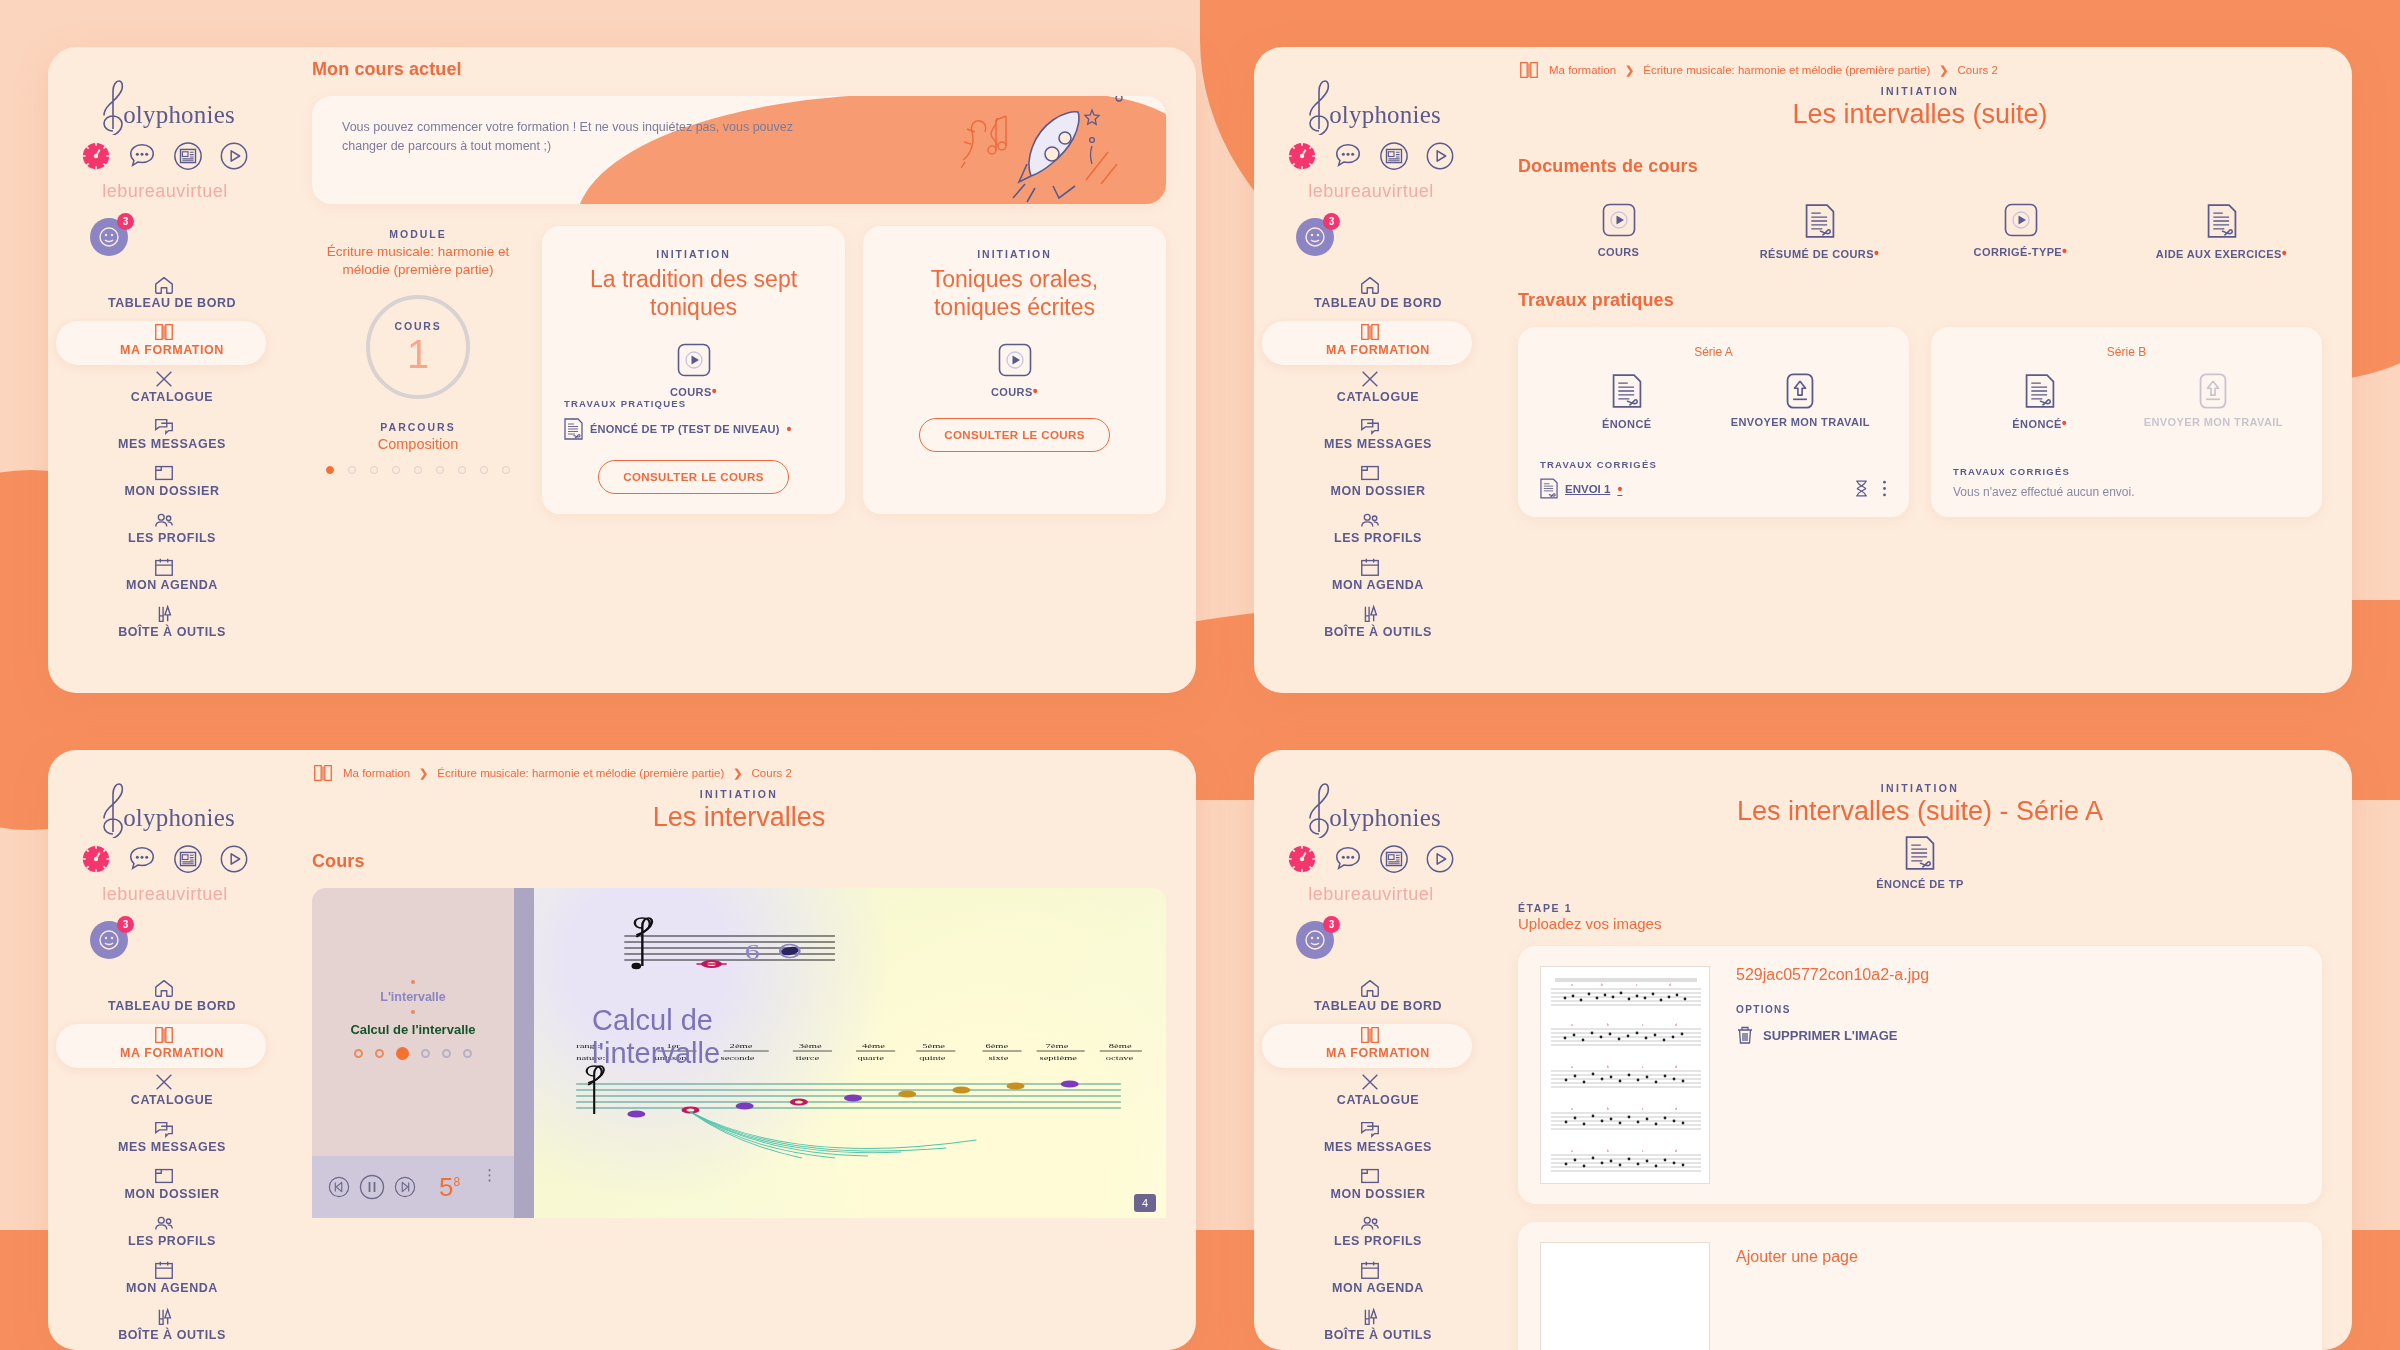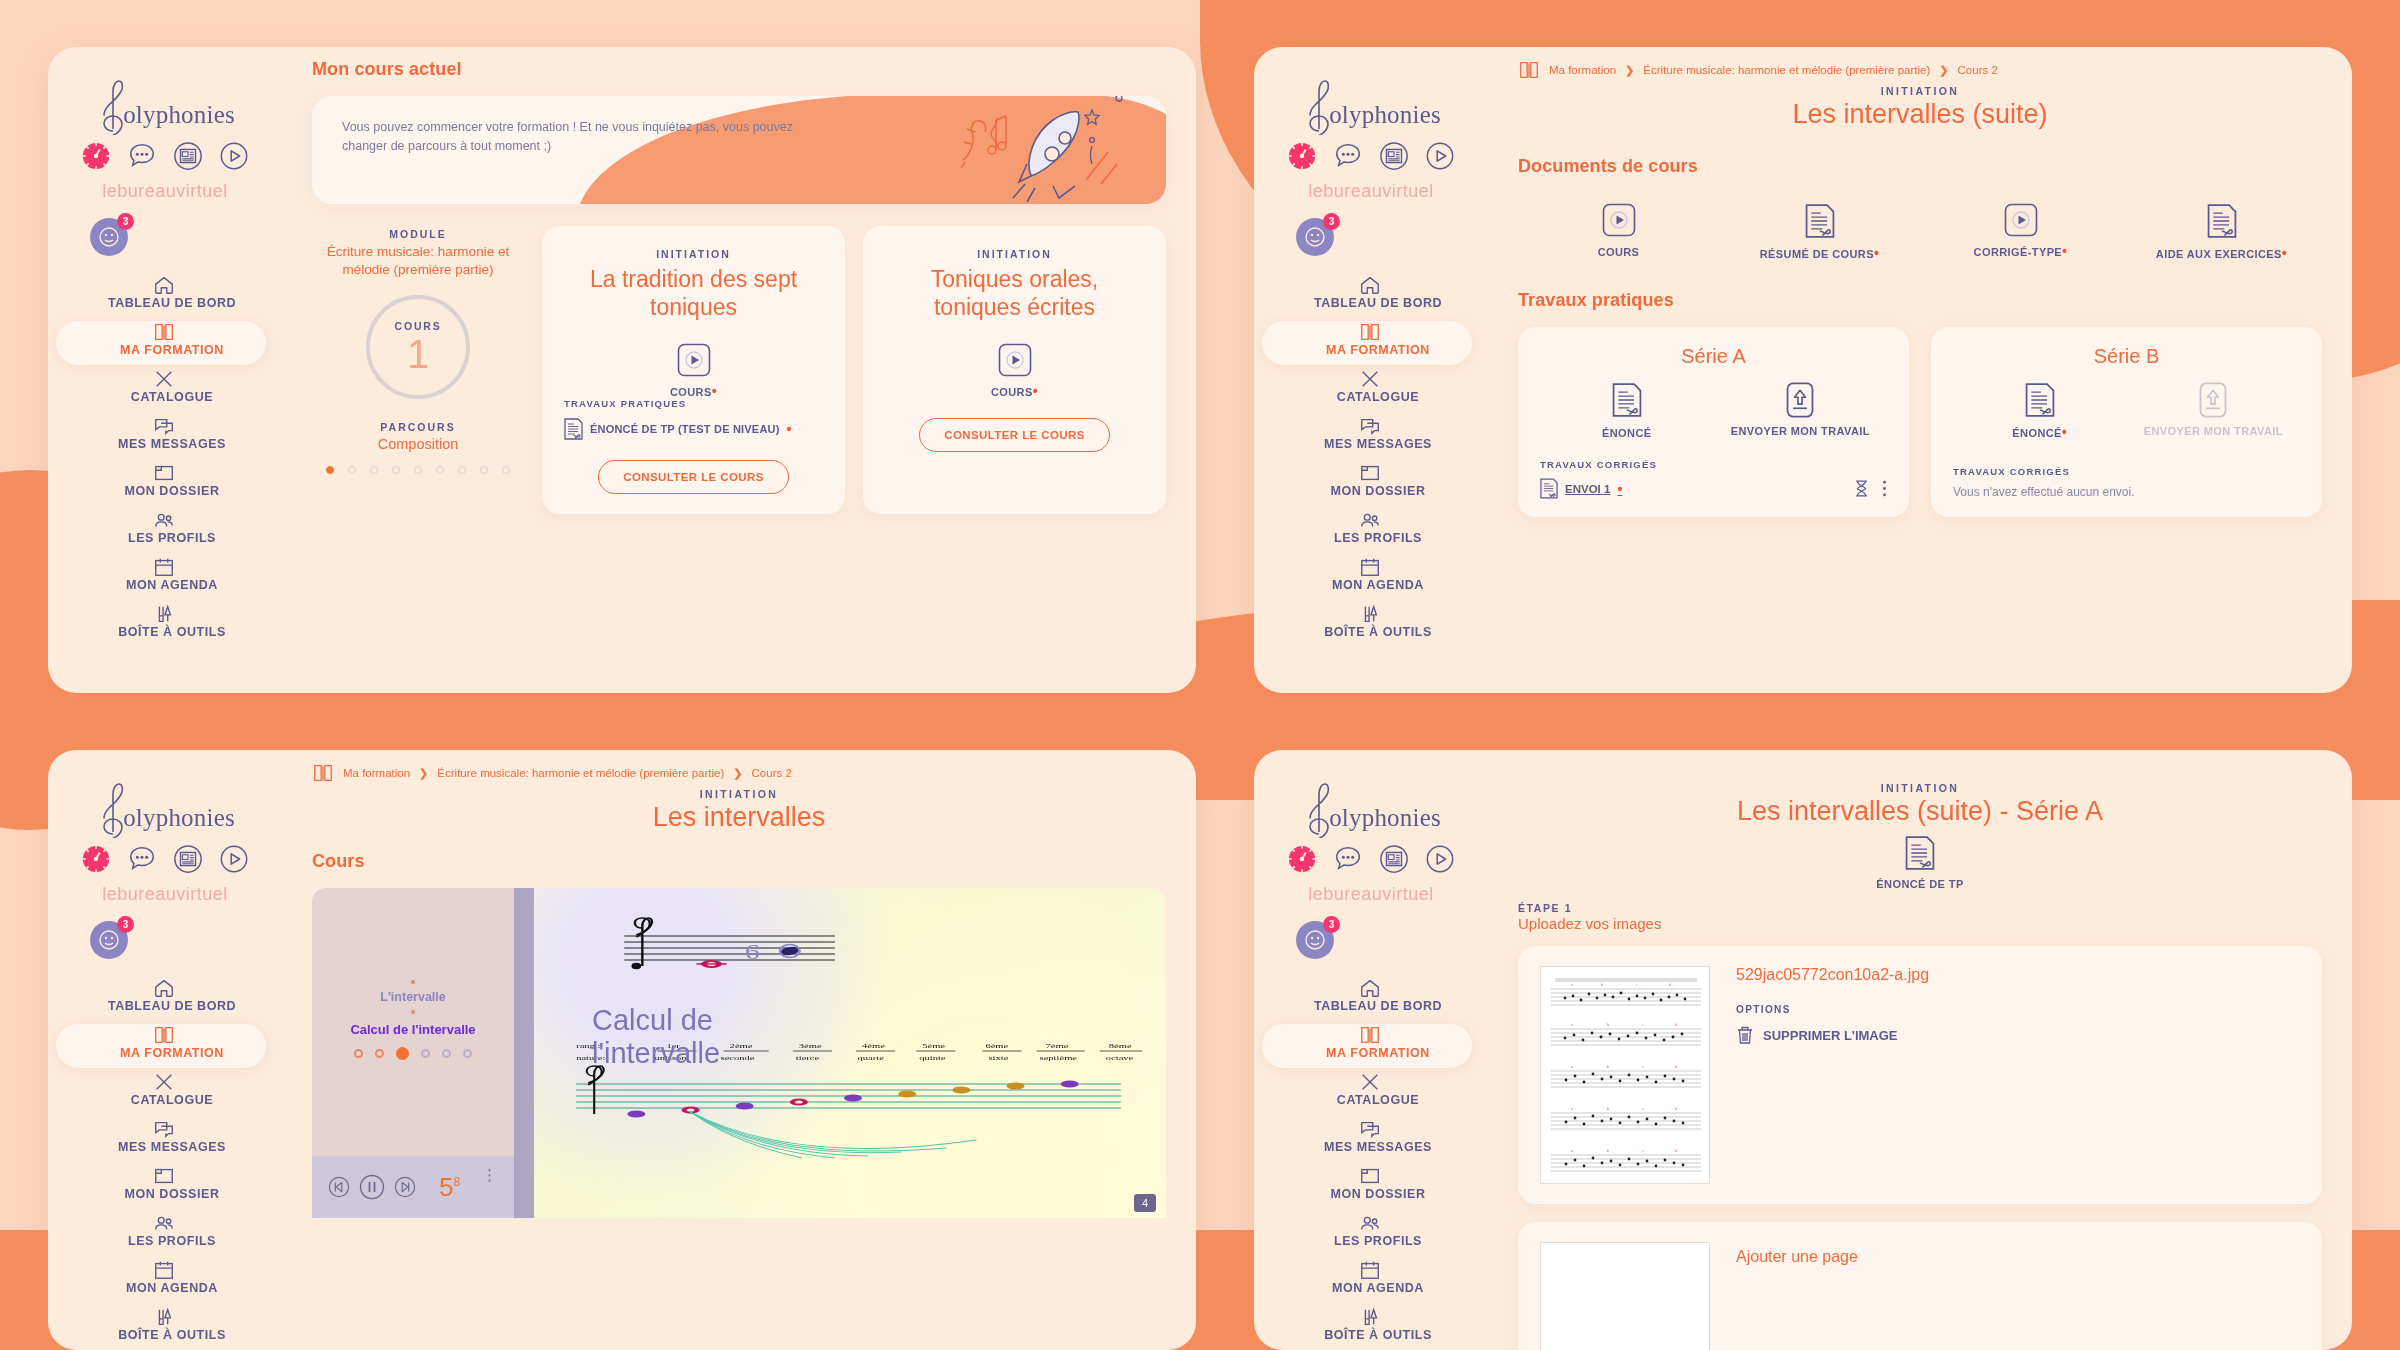--- a/index.html
+++ b/index.html
@@ -241,21 +241,21 @@
   .doc-col { flex: 1; display: flex; flex-direction: column; align-items: center; }
 
   
   .serie-row { display: flex; gap: 22px; margin-top: 16px; }
   .serie-card {
     flex: 1; background: #FEF6EE; border-radius: 18px;
     padding: 18px 22px 18px 22px; min-height: 190px;
     display: flex; flex-direction: column;
     box-shadow: 0 3px 14px rgba(216,124,80,.08);
   }
-  .serie-title { text-align: center; color: #ED6B3E; font-size: 20px; margin-bottom: 6px; }
+  .serie-title { text-align: center; color: #ED6B3E; font-size: 12px; margin-bottom: 6px; }
   .serie-icons { display: flex; justify-content: space-around; margin: 8px 0 18px 0; }
   .serie-foot { margin-top: auto; }
   .serie-foot .tp-kicker { margin-bottom: 8px; }
   .envoi-row { display: flex; align-items: center; }
   .envoi-left { display: flex; align-items: center; gap: 7px; color: #5B5A8E; font-size: 11.5px; font-weight: bold; text-decoration: underline; }
   .envoi-right { margin-left: auto; display: flex; align-items: center; gap: 13px; color: #5B5A8E; }
   .empty-text { color: #8A88A8; font-size: 12px; }
   .disabled { opacity: .32; }
 
   
@@ -263,21 +263,21 @@
     margin-top: 14px; display: flex; height: 330px;
     border-radius: 14px 14px 0 0; overflow: hidden;
   }
   .viewer-side {
     width: 202px; flex: 0 0 202px; background: #E4D3D0;
     position: relative; display: flex; flex-direction: column;
     align-items: center; padding-top: 86px;
   }
   .v-dot { width: 4px; height: 4px; border-radius: 50%; background: #E98B5E; margin: 6px 0; }
   .v-h1 { color: #8C85C4; font-size: 12.5px; font-weight: bold; }
-  .v-h2 { color: #6d28d9; font-size: 13px; font-weight: bold; margin-top: 2px; }
+  .v-h2 { color: #14532d; font-size: 13px; font-weight: bold; margin-top: 2px; }
   .v-dots { display: flex; gap: 12px; margin-top: 12px; }
   .v-dots .d { width: 9px; height: 9px; border-radius: 50%; border: 2px solid #E98B5E; }
   .v-dots .d.mute { border-color: #B8B0C6; }
   .v-dots .d.on { background: #F4712F; border-color: #F4712F; width: 13px; height: 13px; margin-top: -2px; }
   .player {
     position: absolute; left: 0; right: 0; bottom: 0; height: 62px;
     background: #CEC8DA; display: flex; align-items: center; padding: 0 16px;
   }
   .pbtn { width: 22px; height: 22px; margin-right: 9px; }
   .pnum { color: #F4712F; font-size: 26px; font-weight: 300; margin-left: 14px; }

